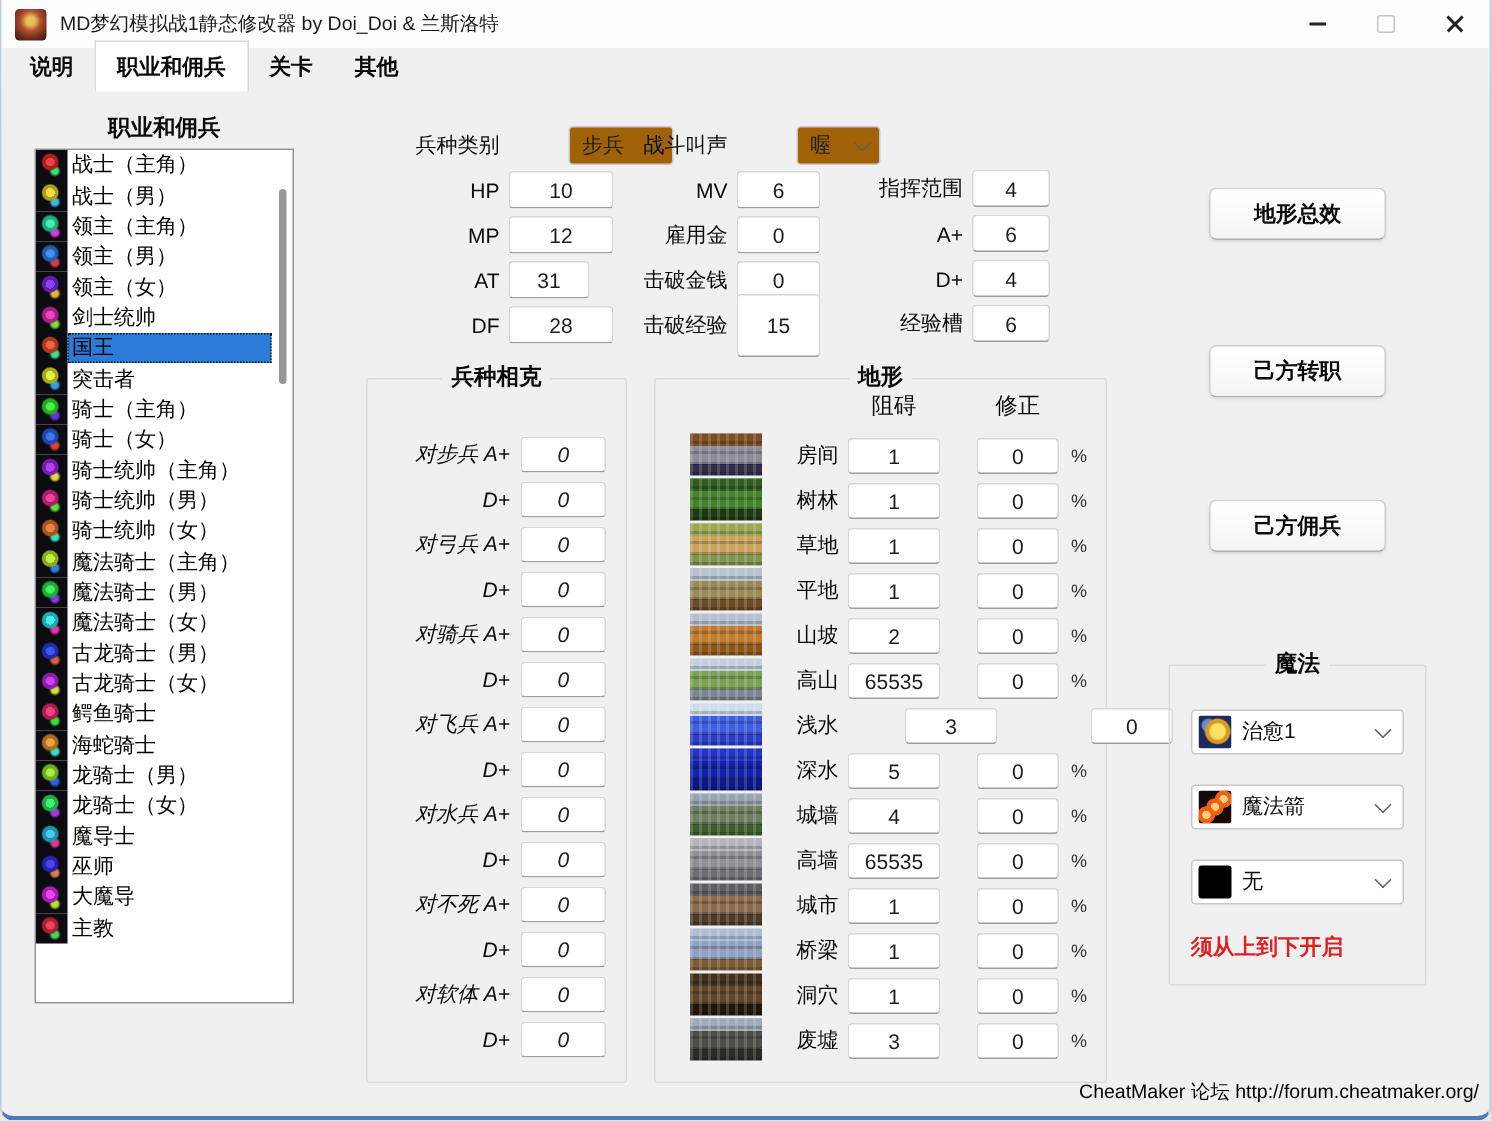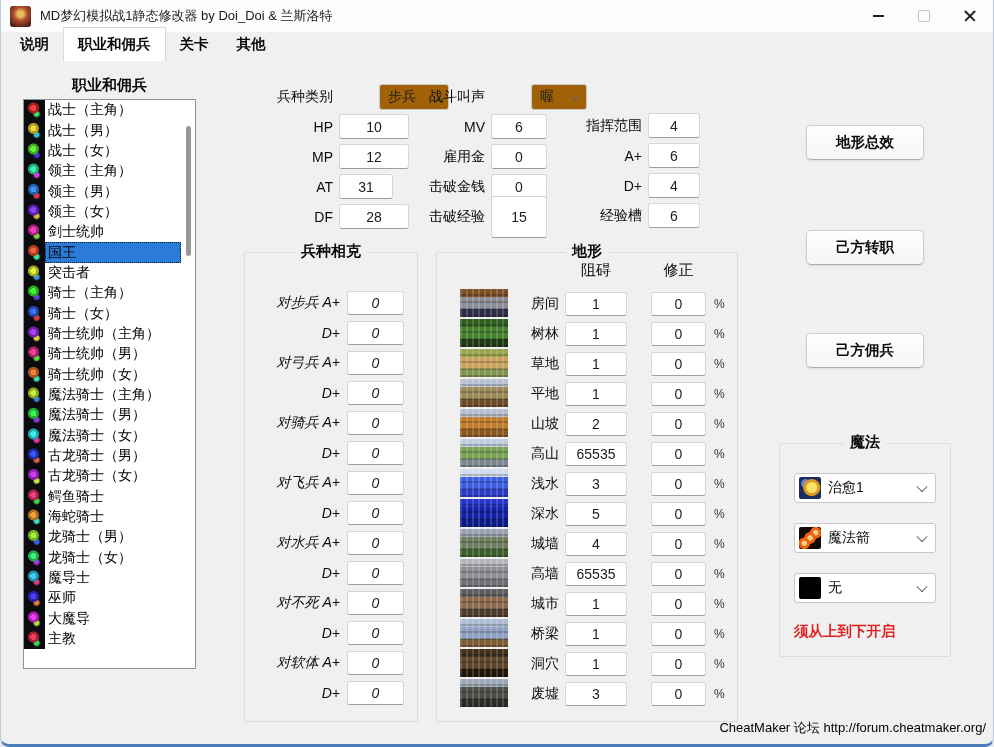--- a/index.html
+++ b/index.html
@@ -108,24 +108,20 @@
   <div class="roster-title">职业和佣兵</div>
   <div class="roster" id="roster">
 
   <div class="item">
         <span class="sprite" style="background: radial-gradient(circle at 45% 40%, rgb(240, 66, 66) 0px, rgb(240, 66, 66) 3px, rgb(173, 31, 31) 3px, rgb(173, 31, 31) 5px, transparent 6px), radial-gradient(circle at 60% 70%, rgb(54, 226, 112) 0px, rgb(54, 226, 112) 2px, transparent 4px) rgb(11, 11, 16);"></span>
         <span class="item-label">战士（主角）</span>
       </div>
       <div class="item">
         <span class="sprite" style="background: radial-gradient(circle at 45% 40%, rgb(240, 219, 66) 0px, rgb(240, 219, 66) 3px, rgb(173, 157, 31) 3px, rgb(173, 157, 31) 5px, transparent 6px), radial-gradient(circle at 60% 70%, rgb(54, 189, 226) 0px, rgb(54, 189, 226) 2px, transparent 4px) rgb(11, 11, 16);"></span>
         <span class="item-label">战士（男）</span>
-      </div>
-      <div class="item">
-        <span class="sprite" style="background: radial-gradient(circle at 45% 40%, rgb(107, 240, 66) 0px, rgb(107, 240, 66) 3px, rgb(64, 173, 31) 3px, rgb(64, 173, 31) 5px, transparent 6px), radial-gradient(circle at 60% 70%, rgb(71, 54, 226) 0px, rgb(71, 54, 226) 2px, transparent 4px) rgb(11, 11, 16);"></span>
-        <span class="item-label">战士（女）</span>
       </div>
       <div class="item">
         <span class="sprite" style="background: radial-gradient(circle at 45% 40%, rgb(66, 240, 179) 0px, rgb(66, 240, 179) 3px, rgb(31, 173, 123) 3px, rgb(31, 173, 123) 5px, transparent 6px), radial-gradient(circle at 60% 70%, rgb(223, 54, 226) 0px, rgb(223, 54, 226) 2px, transparent 4px) rgb(11, 11, 16);"></span>
         <span class="item-label">领主（主角）</span>
       </div>
       <div class="item">
         <span class="sprite" style="background: radial-gradient(circle at 45% 40%, rgb(66, 147, 240) 0px, rgb(66, 147, 240) 3px, rgb(31, 97, 173) 3px, rgb(31, 97, 173) 5px, transparent 6px), radial-gradient(circle at 60% 70%, rgb(226, 54, 77) 0px, rgb(226, 54, 77) 2px, transparent 4px) rgb(11, 11, 16);"></span>
         <span class="item-label">领主（男）</span>
       </div>
       <div class="item">
@@ -400,21 +396,21 @@
           <div class="input" style="width: 62px; height: 24px; margin-left: 6px;">2</div>
           <div class="input" style="width: 55px; height: 24px; margin-left: 24px;">0</div>
           <span class="pct">%</span>
         </div>
         <div class="trow" style="top: 189px;">
           <span class="tname">高山</span>
           <div class="input" style="width: 62px; height: 24px; margin-left: 6px;">65535</div>
           <div class="input" style="width: 55px; height: 24px; margin-left: 24px;">0</div>
           <span class="pct">%</span>
         </div>
-        <div class="trow" style="top: 219px;">
+        <div class="trow" style="top: 219px; gap: 38px;">
           <span class="tname">浅水</span>
           <div class="input" style="width: 62px; height: 24px; margin-left: 6px;">3</div>
           <div class="input" style="width: 55px; height: 24px; margin-left: 24px;">0</div>
           <span class="pct">%</span>
         </div>
         <div class="trow" style="top: 249px;">
           <span class="tname">深水</span>
           <div class="input" style="width: 62px; height: 24px; margin-left: 6px;">5</div>
           <div class="input" style="width: 55px; height: 24px; margin-left: 24px;">0</div>
           <span class="pct">%</span>

